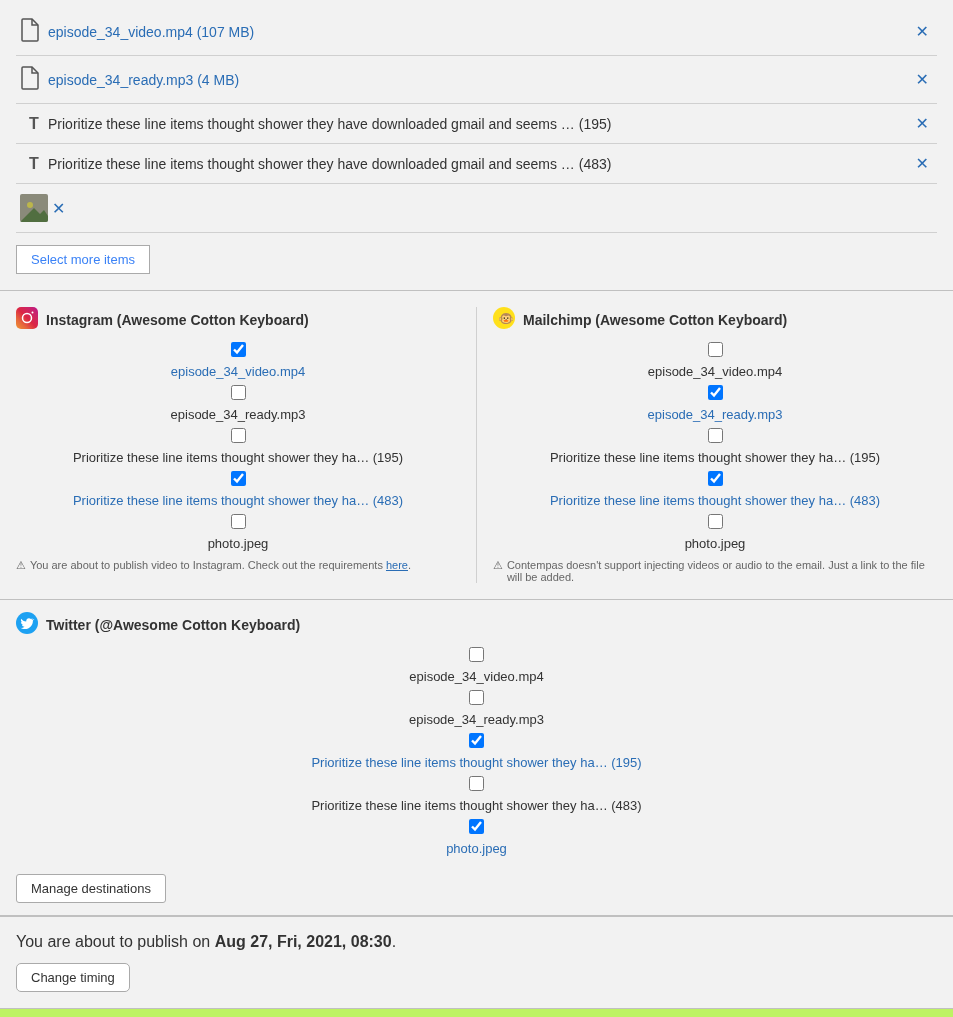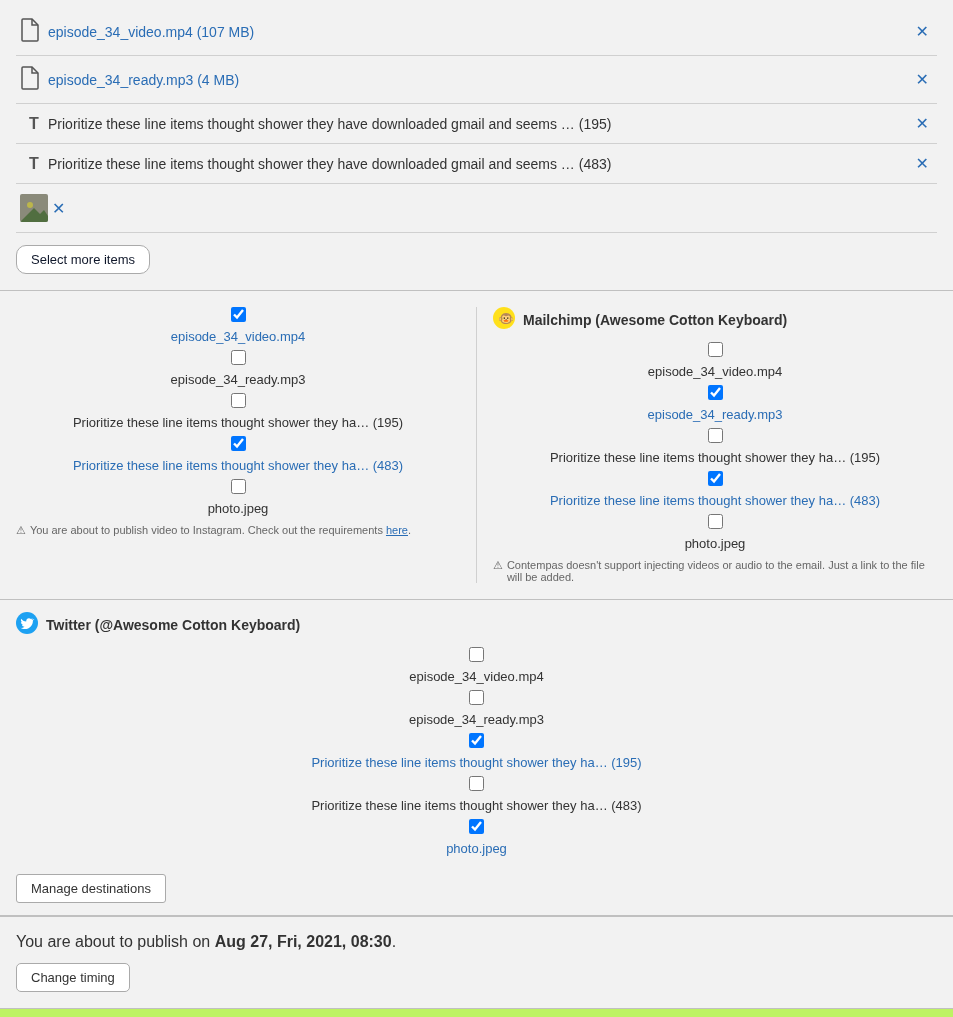--- a/index.html
+++ b/index.html
@@ -44,24 +44,24 @@
       color: #2a6db5;
       cursor: pointer;
       font-size: 16px;
       padding: 0 4px;
     }
     .select-more-btn {
       margin-top: 12px;
       padding: 6px 14px;
       background: #fff;
       border: 1px solid #aaa;
-      border-radius: 10px;
+      border-radius: 0;
       cursor: pointer;
       font-size: 13px;
-      color: #0f172a;
+      color: #3b82f6;
     }
 
     
     .divider {
       border: none;
       border-top: 1px solid #c0c0c0;
       margin: 0;
     }
 
     
@@ -241,20 +241,39 @@
     </div>
 
     <button class="select-more-btn">Select more items</button>
   </div>
 
   <hr class="divider">
 
   <div class="destinations-section">
 
     <div class="destination-column">
+      <div class="destination-header">
+        <span>
+          <svg width="22" height="22" viewBox="0 0 22 22" xmlns="http://www.w3.org/2000/svg">
+            <defs>
+              <linearGradient id="ig" x1="0%" y1="100%" x2="100%" y2="0%">
+                <stop offset="0%" style="stop-color:#f09433"></stop>
+                <stop offset="25%" style="stop-color:#e6683c"></stop>
+                <stop offset="50%" style="stop-color:#dc2743"></stop>
+                <stop offset="75%" style="stop-color:#cc2366"></stop>
+                <stop offset="100%" style="stop-color:#bc1888"></stop>
+              </linearGradient>
+            </defs>
+            <rect width="22" height="22" rx="5" fill="url(#ig)"></rect>
+            <circle cx="11" cy="11" r="4.5" stroke="white" stroke-width="1.5" fill="none"></circle>
+            <circle cx="16.5" cy="5.5" r="1" fill="white"></circle>
+          </svg>
+        </span>
+        <span>Instagram (Awesome Cotton Keyboard)</span>
+      </div>
 
       <div class="check-item">
         <input type="checkbox" checked="" style="">
         <label class="checked">episode_34_video.mp4</label>
       </div>
       <div class="check-item">
         <input type="checkbox" style="">
         <label>episode_34_ready.mp3</label>
       </div>
       <div class="check-item">

